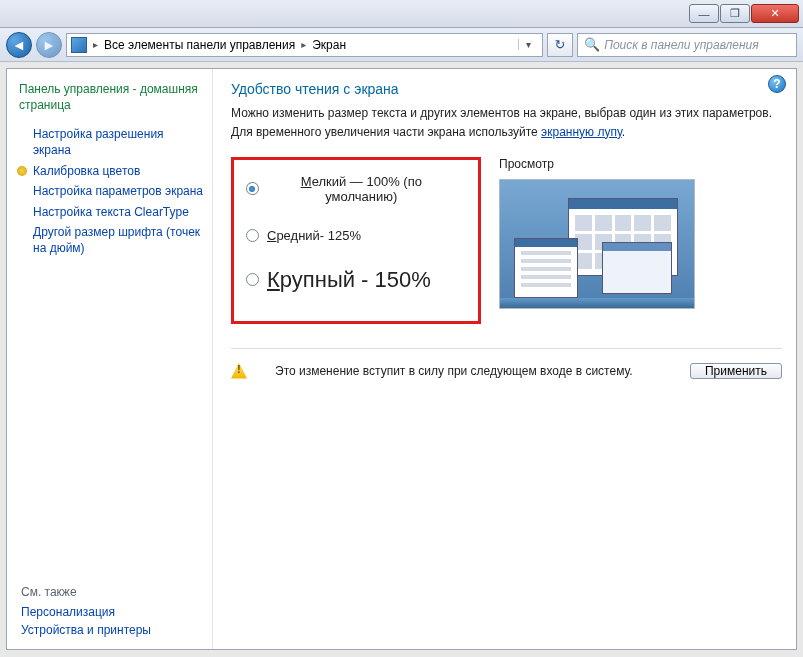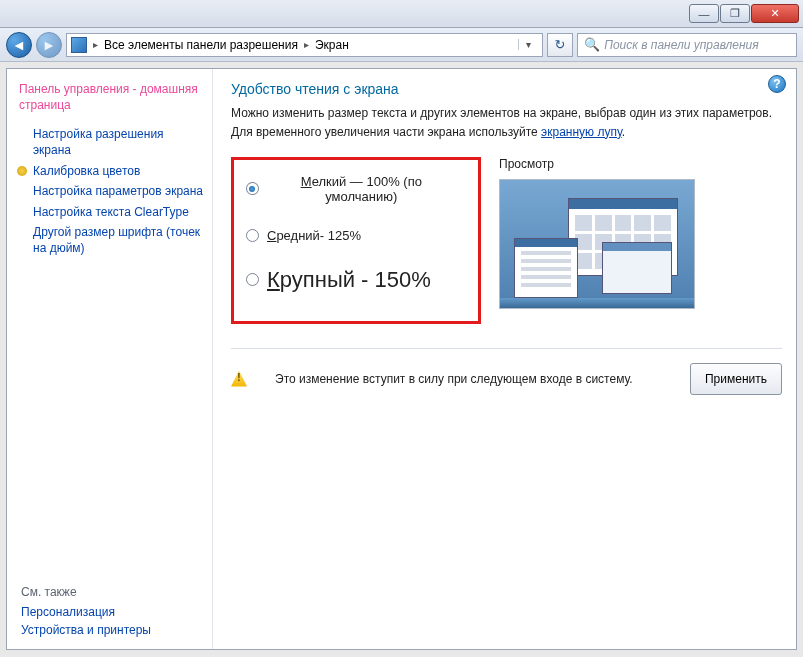--- a/index.html
+++ b/index.html
@@ -95,21 +95,21 @@
   }
   .sidebar {
     width: 205px;
     background: #fff;
     padding: 12px 8px 8px 12px;
     border-right: 0;
     display:flex; flex-direction:column;
   }
   .side-main { flex:1; }
   .side-home {
-    color:#ec4899; font-size:12px;
+    color:#15803d; font-size:12px;
     margin-bottom: 14px;
     line-height: 1.35;
   }
   .side-link {
     color:#0645AD; font-size:12px;
     margin: 5px 0 5px 14px;
     line-height:1.3;
     display:block;
     position:relative;
   }
@@ -213,21 +213,21 @@
     background: linear-gradient(to bottom,#ffe36a,#f3b400);
     clip-path: polygon(50% 0, 100% 100%, 0 100%);
     position:relative;
   }
   .warn-icon::after{
     content:'!'; position:absolute; left:0;right:0;top:1px;
     text-align:center; font-size:10px; font-weight:bold; color:#5a4400;
   }
   .notice-text { flex:1; font-size:12px; color:#222;}
   .apply-btn {
-    height:32px; padding:0 14px;
+    height:16px; padding:0 14px;
     border:1px solid #8a94a4; border-radius:3px;
     background: linear-gradient(#fdfdfe,#e5e9f0);
     font-size:12px;
   }
   .spacer{flex:1;}
 </style>
 </head>
 <body>
 
 <div class="titlebar">
@@ -237,21 +237,21 @@
     <div class="win-btn close">✕</div>
   </div>
 </div>
 
 <div class="addrbar">
   <div class="nav-btn">◄</div>
   <div class="nav-btn fwd">►</div>
   <div class="addr-field">
     <span class="ico"></span>
     <span class="sep">▸</span>
-    <span class="crumb">Все элементы панели разрешения</span>
+    <span class="crumb">Все элементы панели управления</span>
     <span class="sep">▸</span>
     <span class="crumb">Экран</span>
     <span style="flex:1"></span>
     <span class="addr-drop">▾</span>
   </div>
   <div class="refresh-btn">↻</div>
   <div class="search-box">
     <span class="sico">🔍</span>
     <span>Поиск в панели управления</span>
   </div>

